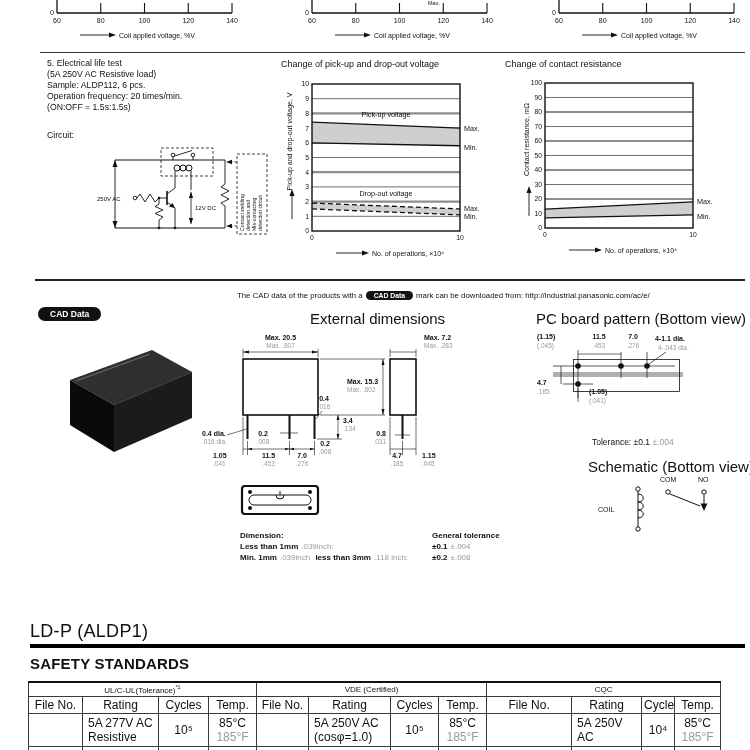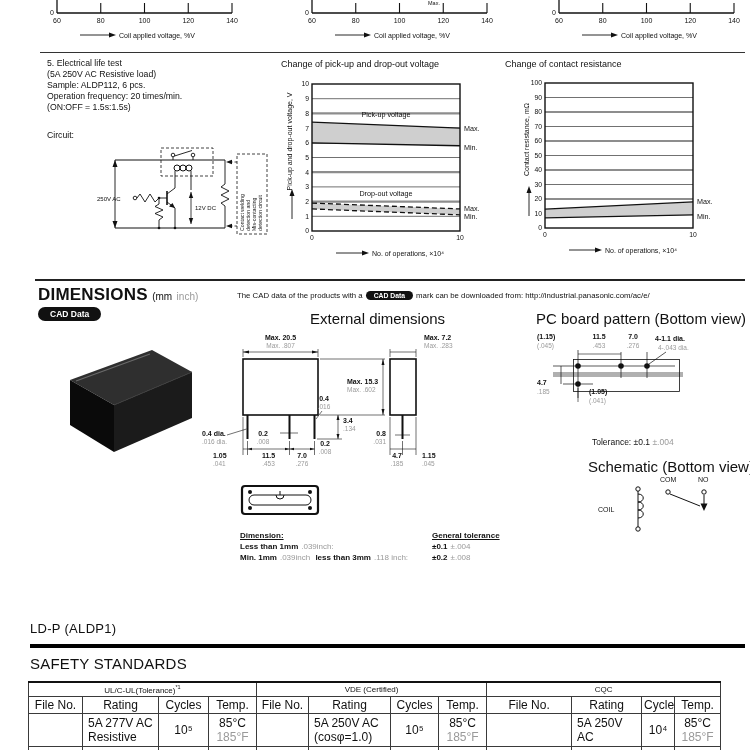--- a/index.html
+++ b/index.html
@@ -18,23 +18,23 @@
 .dimsub{font-size:10px}
 .badge{display:inline-block;background:#111;color:#fff;font-weight:bold;border-radius:9px;text-align:left}
 .cadbadge{font-size:8.5px;padding:2px 12px}
 .inlinebadge{font-size:6.8px;padding:1px 8px;border-radius:7px;margin:0 3px;vertical-align:middle}
 .cadnote{font-size:7.8px;white-space:nowrap}
 .secline{font-size:15px;white-space:nowrap}
 .tolrow{font-size:8px;line-height:11px;white-space:nowrap;position:relative}
 .tolrow .b{font-weight:bold}
 .tolrow .g{color:#9a9a9a;margin-left:3px}
 .tolrow .tolcol{position:absolute;left:192px;top:0}
-.uline{text-decoration:underline;font-weight:bold}
-.prodhead{font-size:13px;letter-spacing:.3px}
-.safetyhead{font-size:15px;font-weight:normal;letter-spacing:.2px}
+.uline{font-weight:bold}
+.prodhead{font-size:18px;letter-spacing:.3px}
+.safetyhead{font-size:15px;font-weight:bold;letter-spacing:.2px}
 table.safety{border-collapse:collapse;table-layout:fixed;width:692px;border-top:2px solid #111;background:#fff}
 table.safety td{border:1px solid #3a3a3a;font-size:12px;text-align:center;padding:1px 2px;vertical-align:middle;line-height:1.18;overflow:hidden}
 table.safety tr.grp td{height:13px;font-size:8px}
 table.safety tr.hdr td{height:14px}
 table.safety tr.r1 td{height:33px}
 table.safety tr.r2 td{height:30px;vertical-align:top}
 table.safety td.rl{text-align:left;padding-left:5px}
 sup{font-size:5.5px}
 </style>
 </head>
@@ -238,25 +238,20 @@
       <line x1="64" y1="175" x2="92" y2="175" stroke="#111" stroke-width="0.9"></line>
       <polygon points="97,175 90,172.5 90,177.5" fill="#111"></polygon>
       <text x="100" y="177.5" font-size="7">No. of operations, ×10⁴</text>
       <text transform="translate(24,64.5) rotate(-90)" text-anchor="middle" font-size="7">Contact resistance, mΩ</text>
       <line x1="24" y1="141" x2="24" y2="115" stroke="#111" stroke-width="0.9"></line>
       <polygon points="24,111 21.5,118 26.5,118" fill="#111"></polygon>
     </svg>
 
   <div class="abs hline" style="left:35px;top:279px;width:710px;height:2px;background:#222"></div>
 
-  <div class="abs" style="left:38px;top:285px">
-    <span class="dimtitle">DIMENSIONS</span>
-    <span class="dimsub">(mm</span>
-    <span class="dimsub gray">inch)</span>
-  </div>
 
   <div class="abs cadnote" style="left:237px;top:291px">
     <span>The CAD data of the products with a</span><span class="badge inlinebadge">CAD Data</span><span>mark can be downloaded from: http://industrial.panasonic.com/ac/e/</span>
   </div>
 
   <div class="abs badge cadbadge" style="left:38px;top:307px">CAD Data</div>
 
   <div class="abs secline" style="left:310px;top:310px">External dimensions</div>
   <div class="abs secline" style="left:536px;top:310px">PC board pattern (Bottom view)</div>
 

